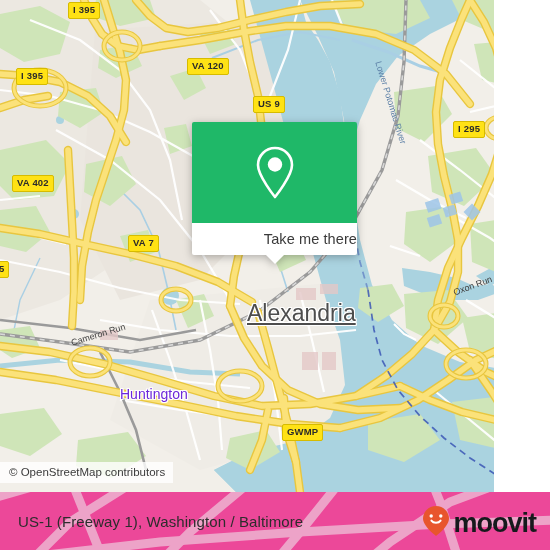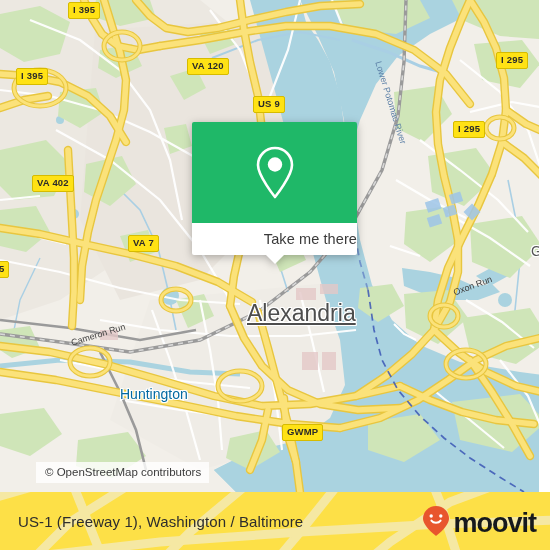--- a/index.html
+++ b/index.html
@@ -15,21 +15,21 @@
     width: 550px;
     height: 550px;
     overflow: hidden;
     background: #ffffff;
   }
 
   
   #map {
     position: absolute;
     left: 0; top: 0;
-    width: 539px;
+    width: 494px;
     height: 492px;
     overflow: hidden;
     background: #f2efe9;
   }
   #map svg.maplayer {
     position: absolute;
     left: 0; top: 0;
     width: 550px;
     height: 492px;
     display: block;
@@ -68,21 +68,21 @@
        1px -1px 0 rgba(255,255,255,.9),
       -1px  1px 0 rgba(255,255,255,.9);
   }
   .place.city {
     font-size: 23px;
     color: #4d4d4d;
     text-decoration: underline;
   }
   .place.town {
     font-size: 14px;
-    color: #0369a1;
+    color: #6d28d9;
   }
   .place.water {
     font-size: 9px;
     color: #5b7fa6;
     font-style: normal;
     text-shadow: none;
   }
   .place.edge {
     font-size: 14px;
     color: #555555;
@@ -132,31 +132,30 @@
   #attribution {
     position: absolute;
     left: 0;
     top: 462px;
     padding: 4px 8px 5px 9px;
     background: rgba(255,255,255,.80);
     font-family: "Liberation Sans", sans-serif;
     font-size: 11.5px;
     color: #3b3b3b;
     white-space: nowrap;
-    margin-left: 36px;
   }
 
   
   #footer {
     position: absolute;
     left: 0;
     top: 492px;
     width: 550px;
     height: 58px;
-    background: #fde047;
+    background: #ec4899;
     overflow: hidden;
   }
   #footer-watermark {
     position: absolute;
     left: 0; top: -30px;
     width: 550px; height: 120px;
     opacity: .55;
   }
   #footer-title {
     position: absolute;
@@ -412,21 +411,21 @@
         <path d="M394,324 L404,334 L416,340" fill="none" stroke="#ffffff" stroke-width="2"></path>
       </g>
     </svg>
 
     <div class="shield" style="left:68px;  top:2px;">I 395</div>
     <div class="shield" style="left:187px; top:10px;margin-top:48px;">VA 120</div>
     <div class="shield" style="left:16px;  top:68px;">I 395</div>
     <div class="shield" style="left:253px; top:96px;">US 9</div>
     <div class="shield" style="left:496px; top:52px;">I 295</div>
     <div class="shield" style="left:453px; top:121px;">I 295</div>
-    <div class="shield" style="left:32px;  top:175px;">VA 402</div>
+    <div class="shield" style="left:12px;  top:175px;">VA 402</div>
     <div class="shield" style="left:128px; top:235px;">VA 7</div>
     <div class="shield" style="left:249px; top:424px;margin-left:33px;">GWMP</div>
     <div class="shield" style="left:-6px; top:261px;">5</div>
 
     <div class="place city" style="left:247px; top:300px;">Alexandria</div>
     <div class="place town" style="left:120px; top:386px;">Huntington</div>
     <div class="place edge" style="left:531px; top:199px;margin-top:44px;">Gl</div>
 
     <div class="place water" style="left:383px; top:60px; transform-origin:0 0; transform:rotate(73deg);">Lower Potomac River</div>
     <div class="place water" style="left:452px; top:288px; transform-origin:0 0; transform:rotate(-20deg); color:#3e3e3e;">Oxon Run</div>

